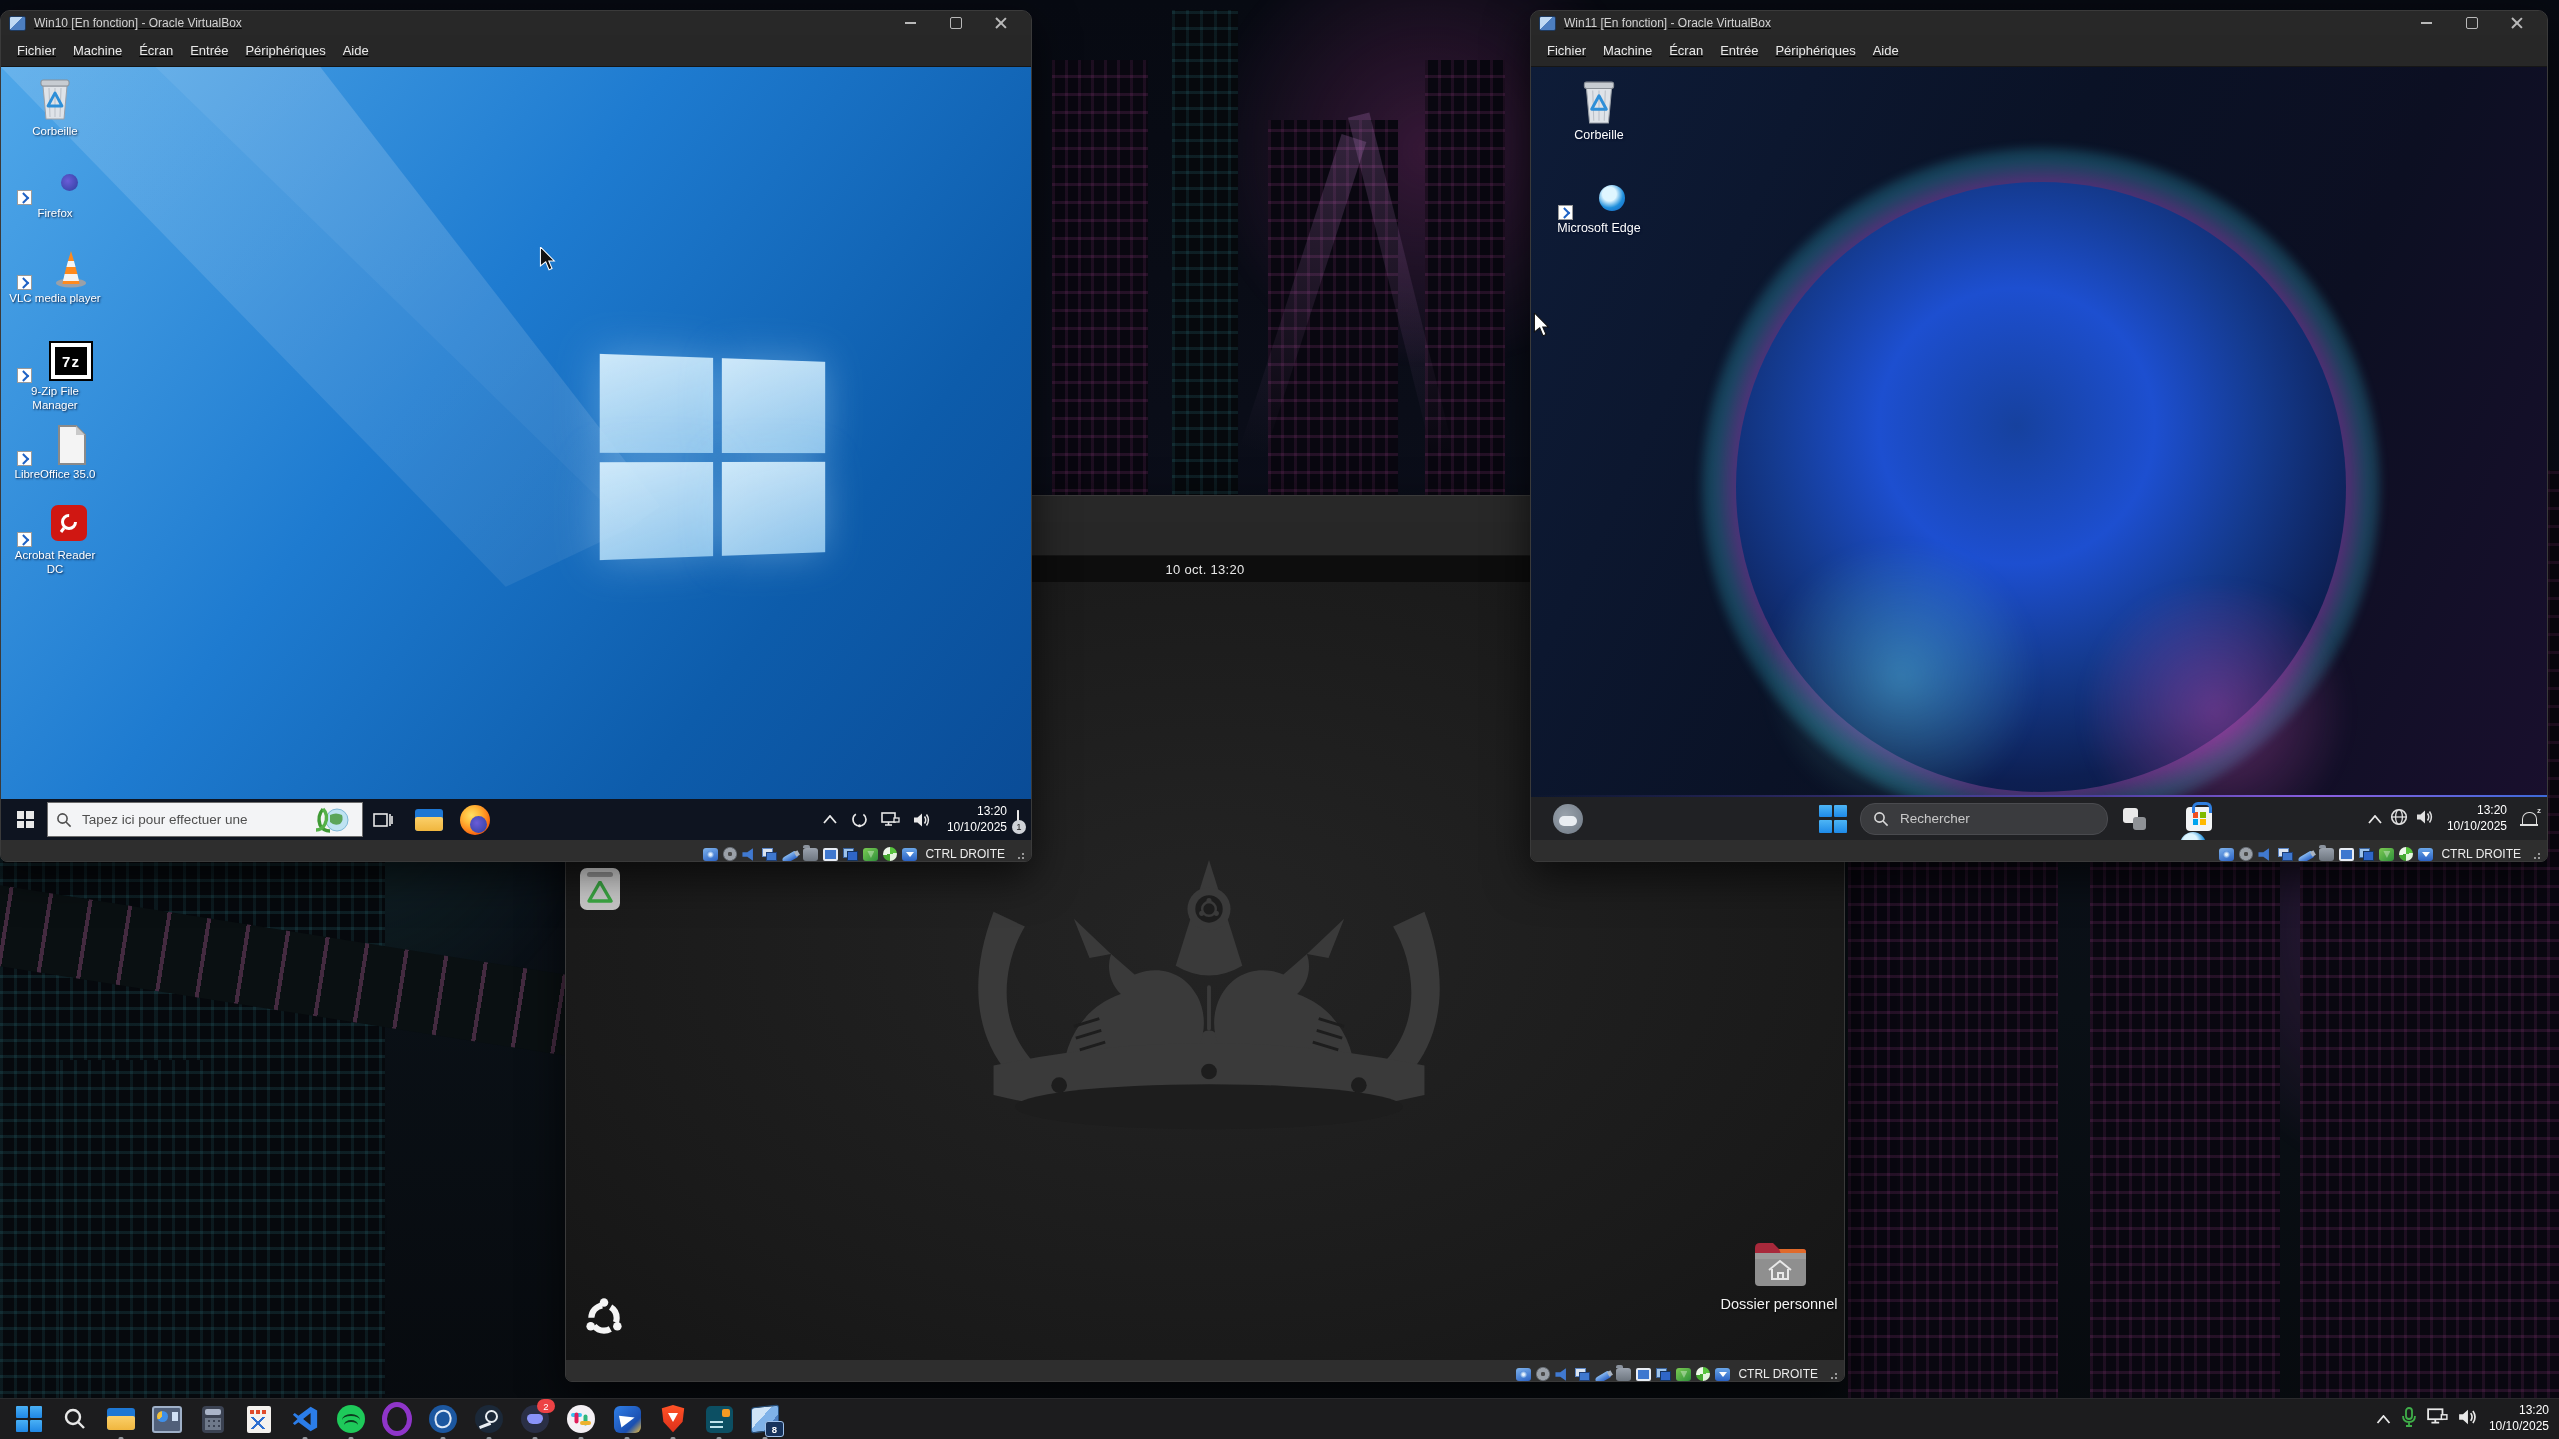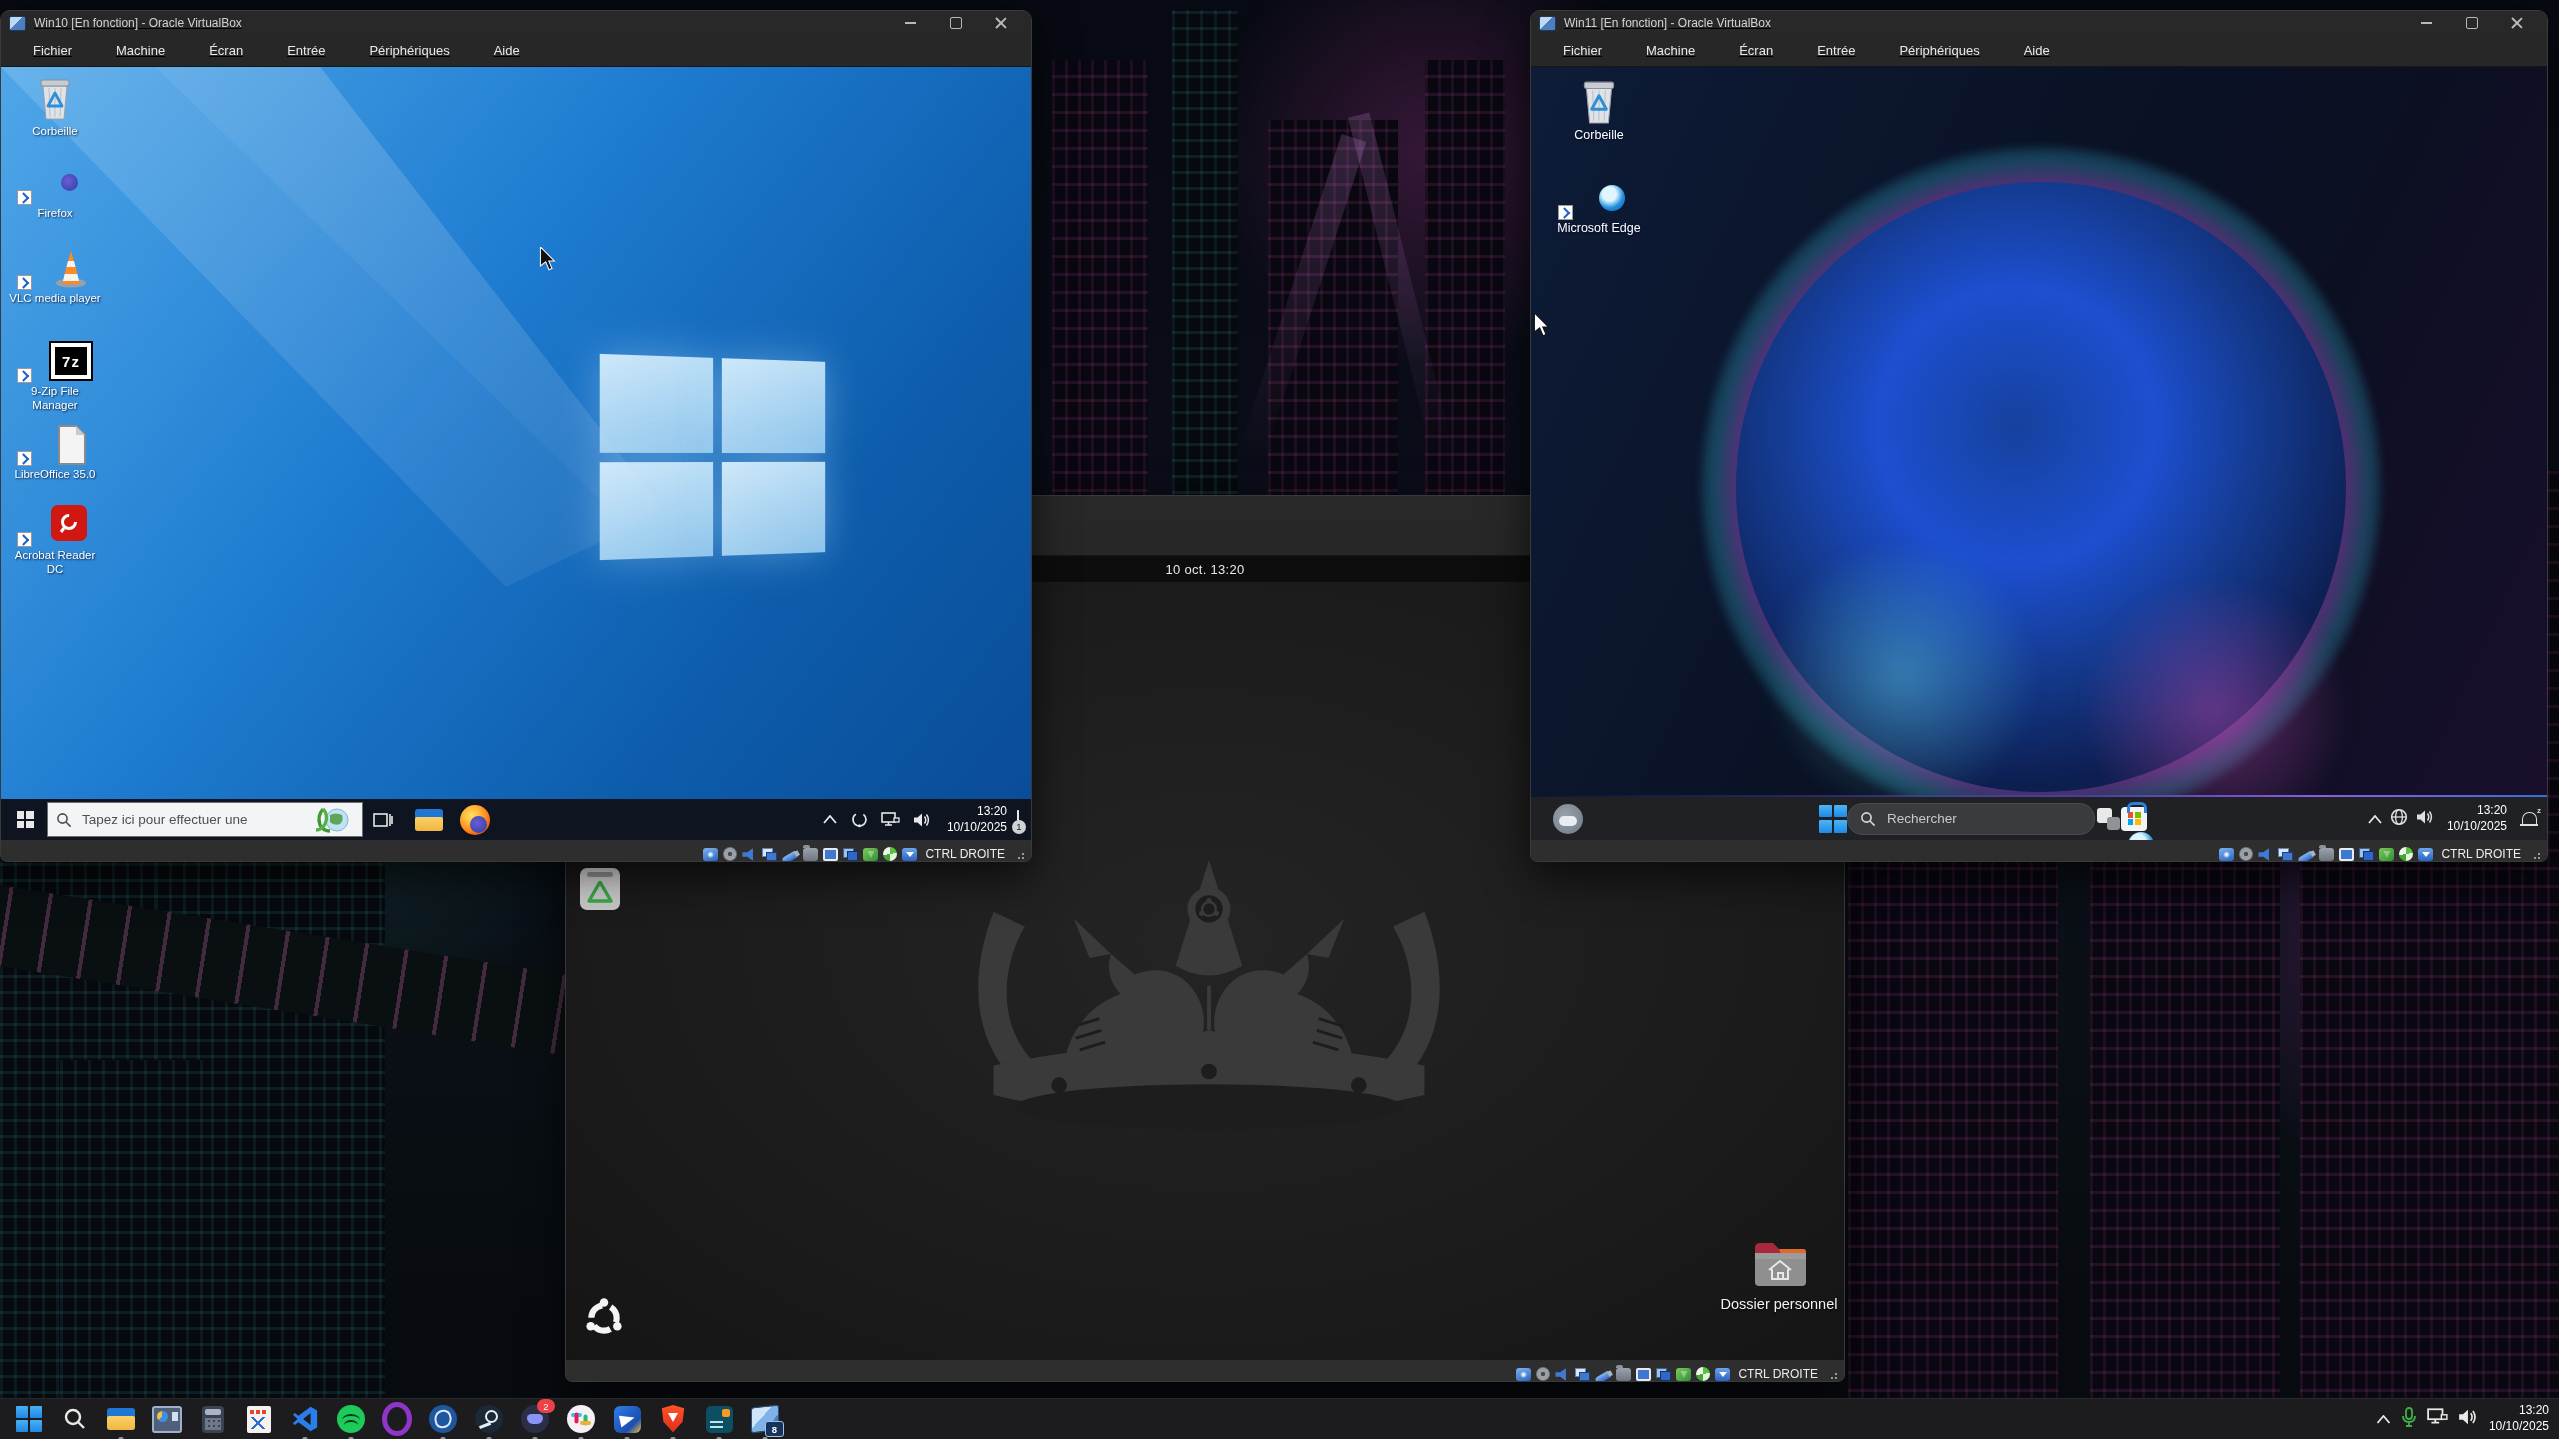--- a/index.html
+++ b/index.html
@@ -18,21 +18,21 @@
   .vmwin{position:absolute;border:1px solid #3a3a3a;border-radius:10px 10px 7px 7px;box-shadow:0 14px 44px rgba(0,0,0,.65);overflow:hidden;background:#272727;text-decoration:underline;}
   .tbar{height:24px;background:#282828;display:flex;align-items:center;padding:0 8px;gap:8px;}
   .tbar .ttl{color:#d2d2d2;font-size:12px;white-space:nowrap;}
   .wbtns{margin-left:auto;display:flex;}
   .wbtn{width:45px;height:24px;display:flex;align-items:center;justify-content:center;}
   .gl-min{width:11px;height:1.6px;background:#b9b9b9;}
   .gl-max{width:10px;height:10px;border:1.6px solid #b9b9b9;border-radius:2px;}
   .gl-close{position:relative;width:12px;height:12px;}
   .gl-close::before,.gl-close::after{content:"";position:absolute;left:5px;top:-1px;width:1.8px;height:14px;background:#b9b9b9;}
   .gl-close::before{transform:rotate(45deg);}.gl-close::after{transform:rotate(-45deg);}
-  .mbar{height:31px;background:#272727;border-bottom:1px solid #161616;display:flex;align-items:center;gap:44px;padding:0 32px;}
+  .mbar{height:31px;background:#272727;border-bottom:1px solid #161616;display:flex;align-items:center;gap:17px;padding:0 16px;}
   .mitem{color:#e9e9e9;font-size:13px;}
   .vboxicon{width:15px;height:13px;border-radius:2px;background:linear-gradient(135deg,#bfd9f2 0 45%,#4d7fc0 45% 100%);border:1px solid #1e3a5f;}
   
   .vbx{position:absolute;left:0;right:0;bottom:0;height:21px;background:#2e2e2e;display:flex;align-items:flex-end;justify-content:flex-end;gap:5px;padding-right:7px;}
   .vbx .key{color:#ececec;font-size:12px;margin-left:3px;}
   .vi{position:relative;display:inline-block;width:15px;height:13px;border-radius:3px;}
   .vi-hdd{background:linear-gradient(160deg,#7fb3ec,#2a62c4);}
   .vi-hdd::after{content:"";position:absolute;inset:3px 4px;border-radius:50%;background:radial-gradient(circle,#e5f1fc 20%,#4a86d8 75%);}
   .vi-cd{width:14px;height:14px;border-radius:50%;background:radial-gradient(circle,#4a4a4a 20%,#9aa0a8 24% 58%,#70767e 62% 100%);}
   .vi-aud{border-radius:0;background:#4079d0;clip-path:polygon(0 32%,32% 32%,70% 2%,70% 98%,32% 68%,0 68%);}
@@ -86,21 +86,21 @@
   .orbMag{position:absolute;left:520px;top:520px;width:330px;height:250px;border-radius:50%;background:radial-gradient(circle,rgba(235,90,215,.38),transparent 65%);filter:blur(8px);}
   .d11{position:absolute;left:8px;top:0;width:120px;}
   .d11 .dico{width:120px;}
   .d11 .lbl{font-size:12.5px;}
   .edge{width:44px;height:44px;border-radius:50%;background:radial-gradient(circle at 68% 28%,#8ef0c0 0 14%,#35c2e8 38%,#1f7fd4 60%,#1a52b0 82%,#123a85 100%);position:relative;overflow:hidden;}
   .edge::after{content:"";position:absolute;left:7px;top:13px;width:26px;height:26px;border-radius:50%;background:radial-gradient(circle at 40% 35%,#dff6ff 0 30%,#1f8fdc 60%,#1559b8 100%);}
   .tb11{position:absolute;left:0;right:0;bottom:21px;height:43px;background:#202124;display:flex;align-items:center;}
   .tb11::before{content:"";position:absolute;left:0;right:0;top:-2px;height:2px;background:linear-gradient(90deg,rgba(40,40,60,0) 0%,#4b3f9e 55%,#8a5fe0 78%,#3d6ad8 100%);}
   .wdg{width:30px;height:30px;border-radius:50%;background:radial-gradient(circle at 40% 40%,#9aa3ad,#6e7884);margin-left:22px;position:relative;}
   .wdg::after{content:"";position:absolute;left:6px;top:12px;width:18px;height:10px;border-radius:8px;background:#e9edf2;}
-  .centerIcons{position:absolute;left:288px;display:flex;align-items:center;height:43px;}
+  .centerIcons{position:absolute;left:288px;display:flex;align-items:center;gap:13px;height:43px;}
   .s11{width:222px;height:30px;border-radius:15px;background:#3a3b3e;border:1px solid #4a4b4f;display:flex;align-items:center;gap:9px;padding:0 12px;}
   .s11 input{border:none;outline:none;background:transparent;color:#cfcfcf;font-size:13.5px;width:150px;font-family:"Liberation Sans",sans-serif;}
   .s11 input::placeholder{color:#c9c9c9;opacity:1;}
   .start11{width:28px;height:28px;display:grid;grid-template-columns:1fr 1fr;grid-template-rows:1fr 1fr;gap:2.5px;}
   .start11 i{background:linear-gradient(180deg,#4db5f5,#1e8ae8);border-radius:1px;}
   .tv11{width:26px;height:26px;position:relative;}
   .tv11::before{content:"";position:absolute;left:2px;top:2px;width:15px;height:15px;background:#e9e9e9;border-radius:3px;}
   .tv11::after{content:"";position:absolute;right:1px;bottom:2px;width:13px;height:13px;background:#8f9296;border-radius:3px;}
   .fold11{position:relative;width:28px;height:22px;border-radius:4px;background:linear-gradient(#2f7fe0,#1f62c0);}
   .fold11::after{content:"";position:absolute;left:0;right:0;bottom:0;height:13px;border-radius:3px 3px 4px 4px;background:linear-gradient(#fbd06a,#f3b33c);}

